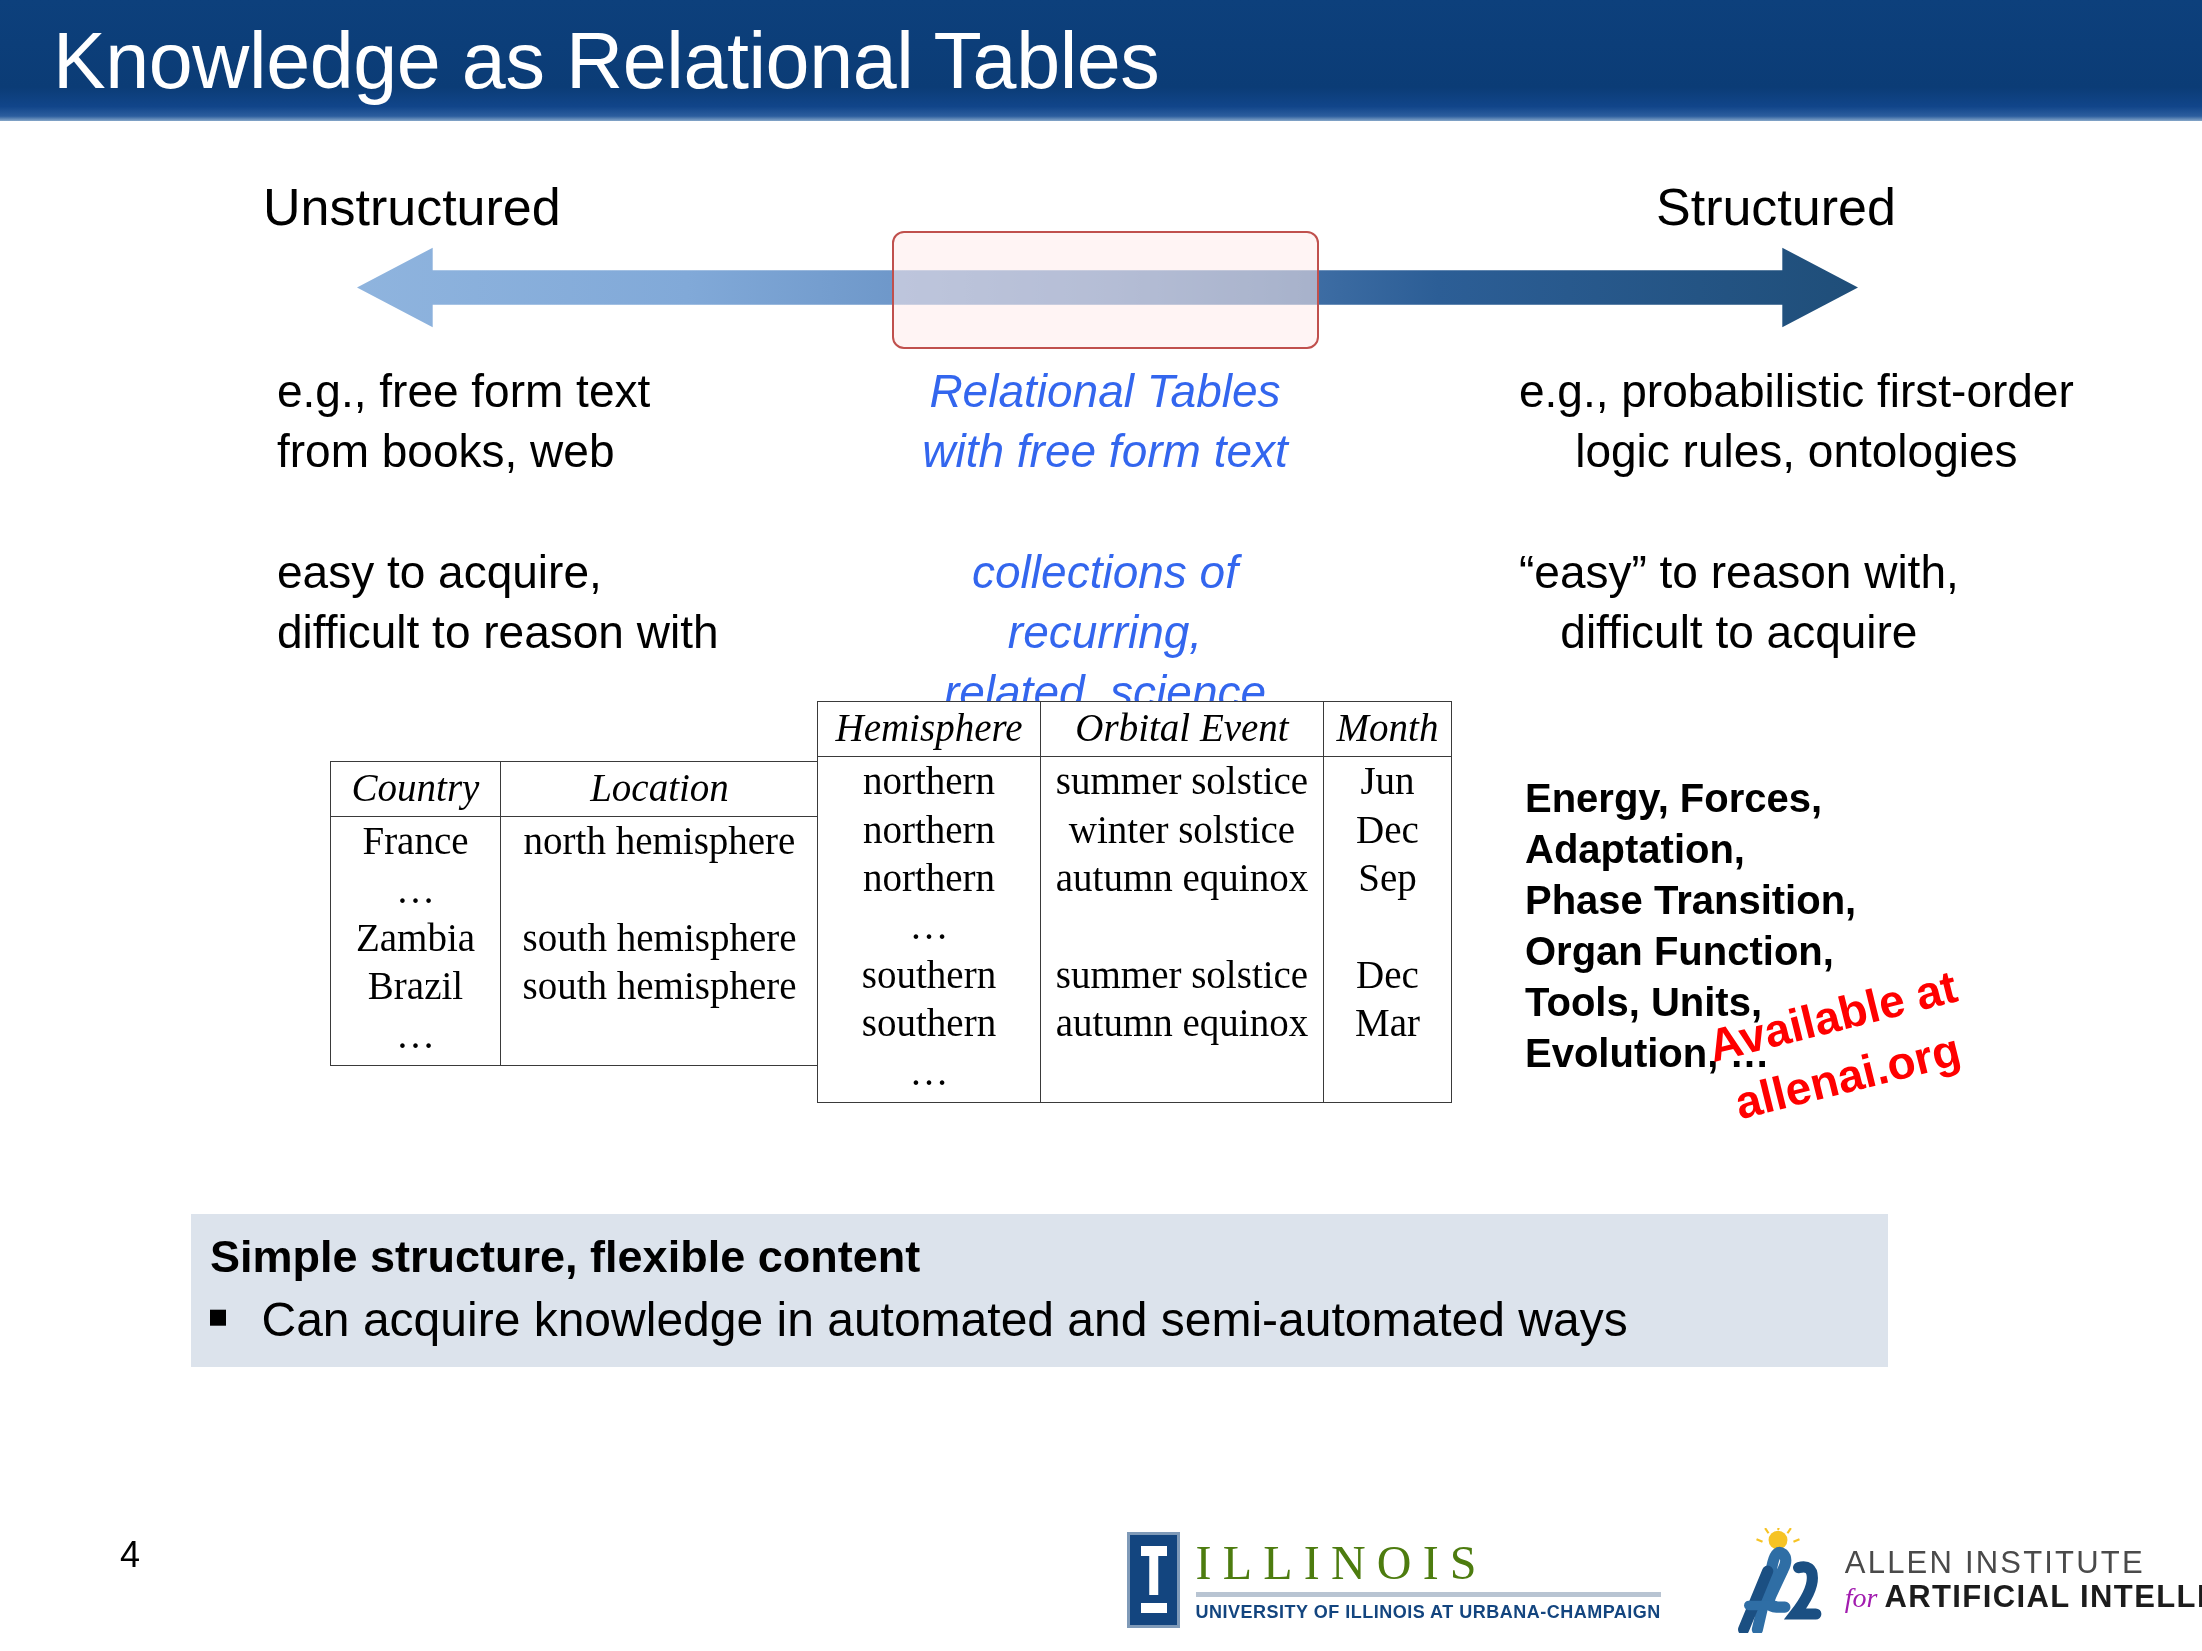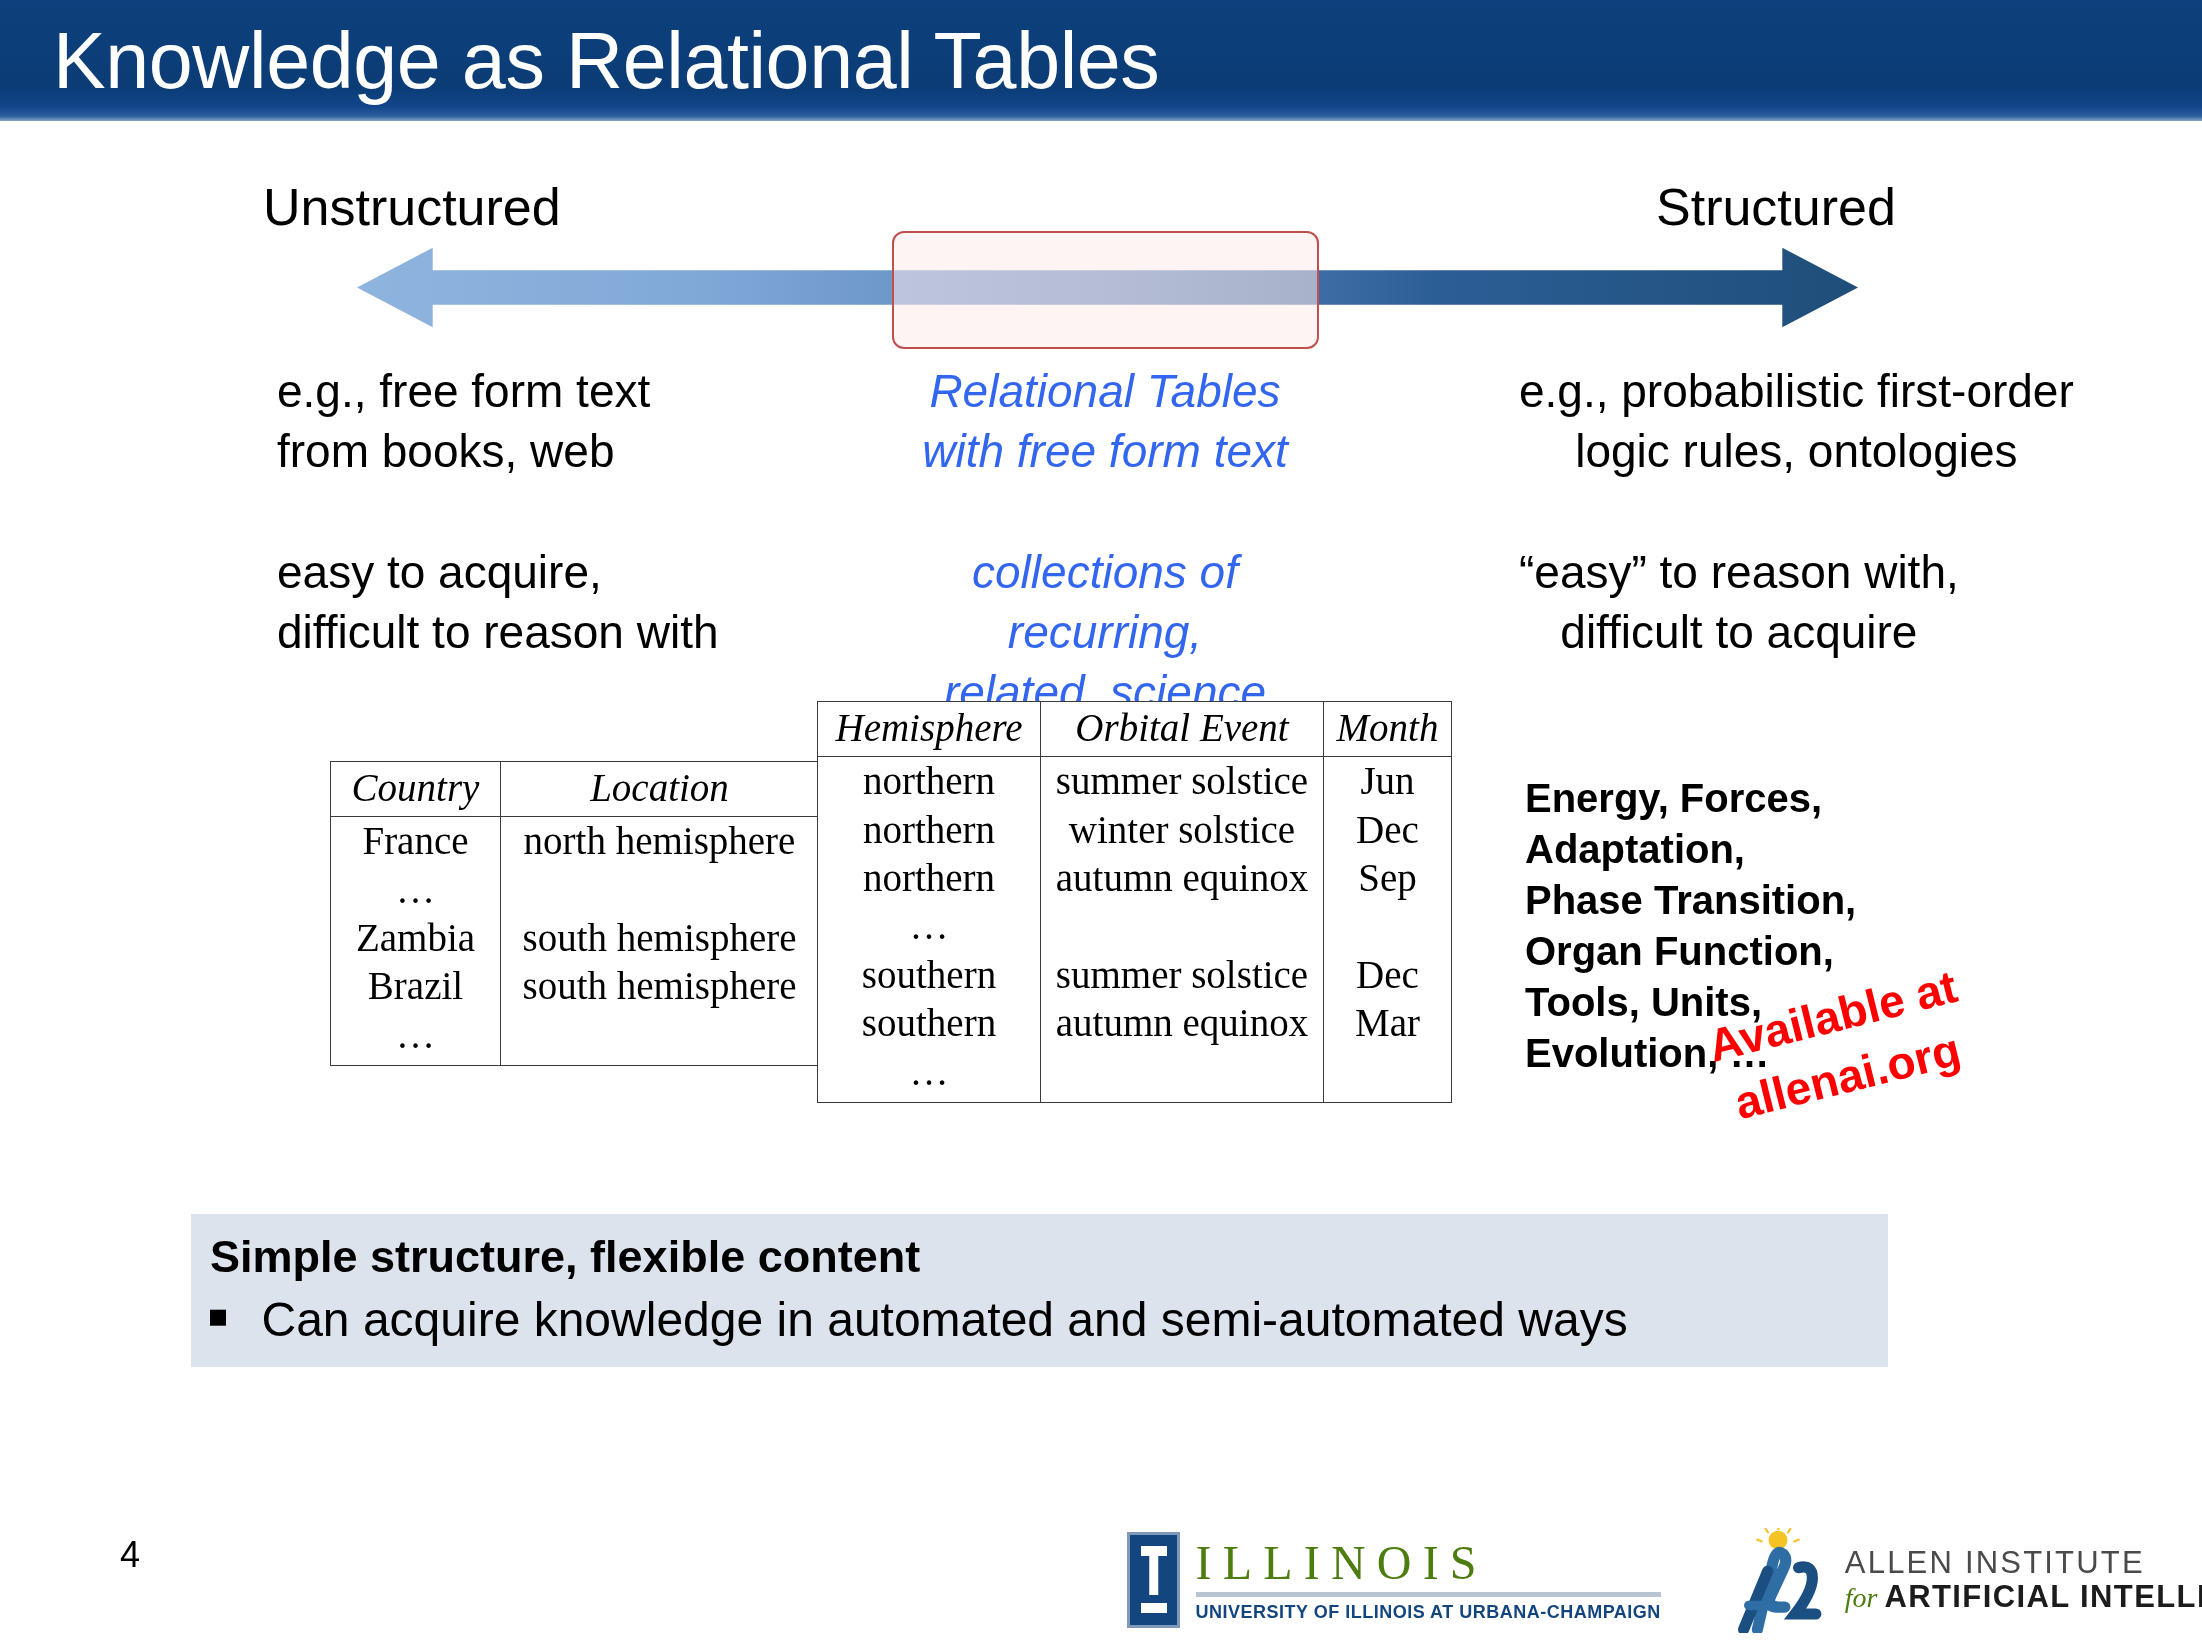--- a/index.html
+++ b/index.html
@@ -265,21 +265,21 @@
   #ai2-line2 {
     display: flex;
     align-items: baseline;
     white-space: nowrap;
   }
   #ai2-for {
     font-family: "Liberation Serif", serif;
     font-style: italic;
     font-size: 28px;
     line-height: 34px;
-    color: #4d7c0f;
+    color: #a21caf;
     margin-right: 6.9px;
   }
   #ai2-ai {
     font-size: 31px;
     line-height: 34px;
     letter-spacing: 1.4px;
     font-weight: bold;
     color: #1c1c1c;
   }
 </style>

